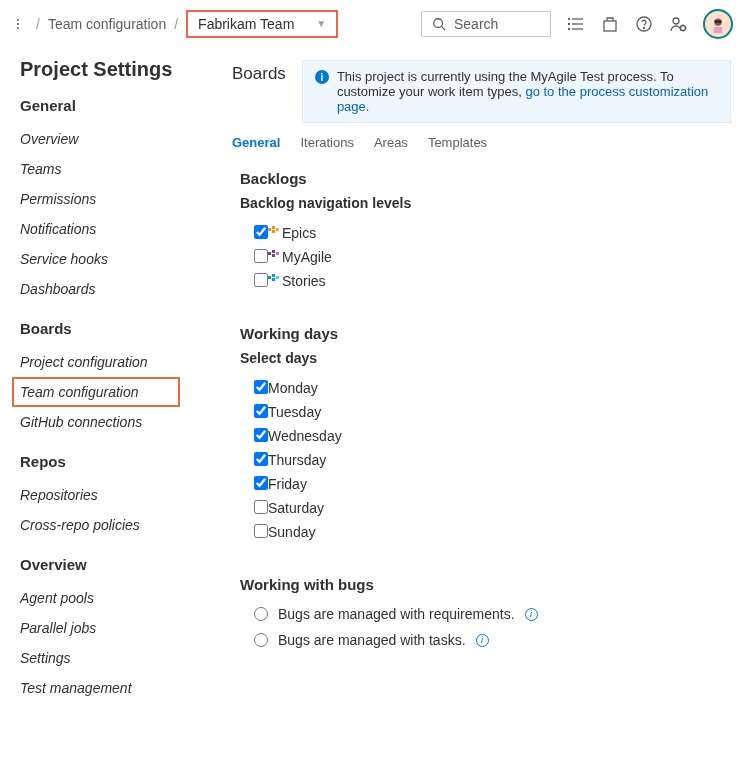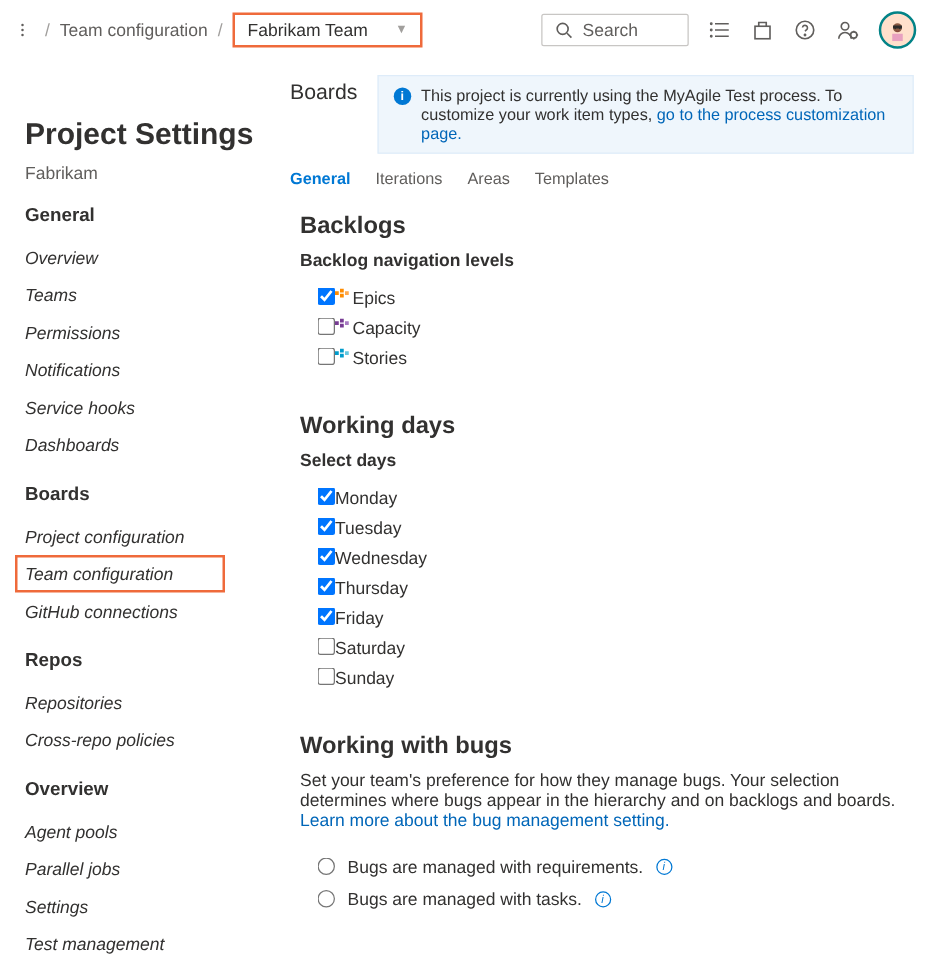--- a/index.html
+++ b/index.html
@@ -5,45 +5,45 @@
 * { box-sizing: border-box; margin: 0; padding: 0; }
 body { font-family: "Segoe UI", -apple-system, sans-serif; font-size: 14px; color: #323130; width: 741px; height: 783px; overflow: hidden; background: #fff; }
 .topbar { display: flex; align-items: center; height: 48px; padding: 0 8px; border-bottom: 1px solid #fff; }
 .more-icon { width: 20px; display: flex; flex-direction: column; align-items: center; gap: 2px; }
 .dot { width: 2px; height: 2px; background: #605e5c; border-radius: 50%; }
 .crumb-sep { color: #a19f9d; margin: 0 8px; }
 .crumb { color: #605e5c; cursor: pointer; }
 .team-dd { display: flex; align-items: center; gap: 22px; padding: 4px 10px; border: 2px solid #ef6a3b; }
 .team-dd .chev { font-size: 10px; color: #a19f9d; }
 .spacer { flex: 1; }
-.search { display: flex; align-items: center; gap: 8px; border: 1px solid #c8c6c4; border-radius: 2px; padding: 4px 10px; width: 118px; color: #605e5c; }
+.search { display: flex; align-items: center; gap: 8px; border: 1px solid #c8c6c4; border-radius: 2px; padding: 4px 10px; width: 130px; color: #605e5c; }
 .search svg { width: 14px; height: 14px; }
 .top-icons { display: flex; align-items: center; gap: 16px; margin-left: 16px; color: #605e5c; }
 .top-icons svg { width: 18px; height: 18px; }
 .avatar { width: 30px; height: 30px; border-radius: 50%; border: 2px solid #038387; background: #ffe0cc; display: flex; align-items: center; justify-content: center; font-size: 16px; overflow: hidden; }
 .layout { display: flex; height: calc(783px - 48px); }
 .sidebar { width: 210px; padding: 10px 0 10px 20px; overflow-y: auto; position: relative; }
 .sidebar::-webkit-scrollbar { width: 10px; }
 .sidebar::-webkit-scrollbar-thumb { background: #c8c6c4; }
-.ps-title { font-size: 24px; font-weight: 600; margin-bottom: 8px; margin-top: 36px; }
+.ps-title { font-size: 20px; font-weight: 600; margin-bottom: 8px; }
 .ps-proj { color: #605e5c; margin-bottom: 18px; cursor: pointer; }
 .sec-h { font-weight: 600; font-size: 15px; margin: 16px 0 10px; }
 .nav-item { padding: 7px 0; color: #323130; cursor: pointer; display: block; font-style: italic; }
 .nav-item.active { border: 2px solid #ef6a3b; padding: 5px 6px; margin-left: -8px; margin-right: 30px; }
 .main { flex: 1; padding: 12px 10px 0 22px; overflow-y: auto; }
 .main-header { display: flex; align-items: flex-start; gap: 16px; }
 .boards-title { font-size: 17px; font-weight: 400; color: #323130; padding-top: 4px; }
 .info-bar { flex: 1; background: #eff6fc; border: 1px solid #deecf9; padding: 8px 12px; display: flex; gap: 8px; font-size: 13px; color: #323130; }
 .info-icon { width: 14px; height: 14px; border-radius: 50%; background: #0078d4; color: #fff; display: inline-flex; align-items: center; justify-content: center; font-size: 10px; font-weight: bold; flex-shrink: 0; margin-top: 1px; }
 .info-bar a { color: #0066b8; text-decoration: none; }
 .tabs { display: flex; gap: 20px; margin-top: 12px; border-bottom: 0; }
 .tab { font-size: 13px; color: #605e5c; padding-bottom: 6px; cursor: pointer; }
 .tab.active { color: #0078d4; font-weight: 600; }
 .content { padding: 14px 8px 24px; }
-.h2 { font-size: 19px; font-weight: 600; margin-bottom: 8px; }
+.h2 { font-size: 15px; font-weight: 600; margin-bottom: 8px; }
 .desc { font-size: 14px; color: #323130; margin-bottom: 16px; }
 .h3 { font-size: 14px; font-weight: 600; margin-bottom: 10px; }
 .check-row { display: flex; align-items: flex-start; gap: 0; padding: 4px 0 4px 14px; }
 .check-row input[type=checkbox] { width: 14px; height: 14px; }
 .wi-icon { width: 14px; height: 14px; display: inline-block; }
 .radio-row { display: flex; align-items: center; gap: 10px; padding: 5px 0 5px 14px; }
 .radio-row input[type=radio] { width: 14px; height: 14px; }
 .help-circ { width: 13px; height: 13px; border: 1px solid #0078d4; border-radius: 50%; display: inline-flex; align-items: center; justify-content: center; font-size: 9px; color: #0078d4; font-style: italic; }
 .section-gap { margin-top: 32px; }
 a.link { color: #0066b8; text-decoration: none; }
@@ -109,21 +109,20 @@
           <path d="M13 16 q2 2 4 0" stroke="#8a3a3a" fill="none"></path>
           <rect x="8" y="20" width="14" height="10" fill="#e8a0c0"></rect>
         </svg>
     </div>
   </div>
 </div>
 
 <div class="layout">
   <div class="sidebar">
     <div class="ps-title">Project Settings</div>
-    <div class="ps-proj">Fabrikam</div>
 
     <div class="sec-h">General</div>
     <a class="nav-item">Overview</a>
     <a class="nav-item">Teams</a>
     <a class="nav-item">Permissions</a>
     <a class="nav-item">Notifications</a>
     <a class="nav-item">Service hooks</a>
     <a class="nav-item">Dashboards</a>
 
     <div class="sec-h">Boards</div>
@@ -172,21 +171,21 @@
         <span>Epics</span>
       </div>
       <div class="check-row">
         <input type="checkbox" style="">
         <svg class="wi-icon" viewBox="0 0 14 14">
             <rect x="0" y="3" width="3" height="3" fill="#773b93"></rect>
             <rect x="4" y="1" width="3" height="3" fill="#773b93"></rect>
             <rect x="4" y="5" width="3" height="3" fill="#773b93"></rect>
             <rect x="8" y="3" width="3" height="3" fill="#a77bc1"></rect>
           </svg>
-        <span>Capacity</span>
+        <span>MyAgile</span>
       </div>
       <div class="check-row">
         <input type="checkbox" style="">
         <svg class="wi-icon" viewBox="0 0 14 14">
             <rect x="0" y="3" width="3" height="3" fill="#009ccc"></rect>
             <rect x="4" y="1" width="3" height="3" fill="#009ccc"></rect>
             <rect x="4" y="5" width="3" height="3" fill="#009ccc"></rect>
             <rect x="8" y="3" width="3" height="3" fill="#66c7e0"></rect>
           </svg>
         <span>Stories</span>
@@ -219,21 +218,20 @@
           <input type="checkbox" style="">
           <span>Saturday</span>
         </div>
       <div class="check-row">
           <input type="checkbox" style="">
           <span>Sunday</span>
         </div>
 
       <div class="section-gap"></div>
       <div class="h2">Working with bugs</div>
-      <div class="desc"><span>Set your team's preference for how they manage bugs. Your selection determines where bugs appear in the hierarchy and on backlogs and boards. </span><a href="#" class="link">Learn more about the bug management setting.</a></div>
       <div class="radio-row">
           <input type="radio" name="bugs" style="">
           <span>Bugs are managed with requirements.</span>
           <span class="help-circ">i</span>
         </div>
       <div class="radio-row">
           <input type="radio" name="bugs" style="">
           <span>Bugs are managed with tasks.</span>
           <span class="help-circ">i</span>
         </div>

